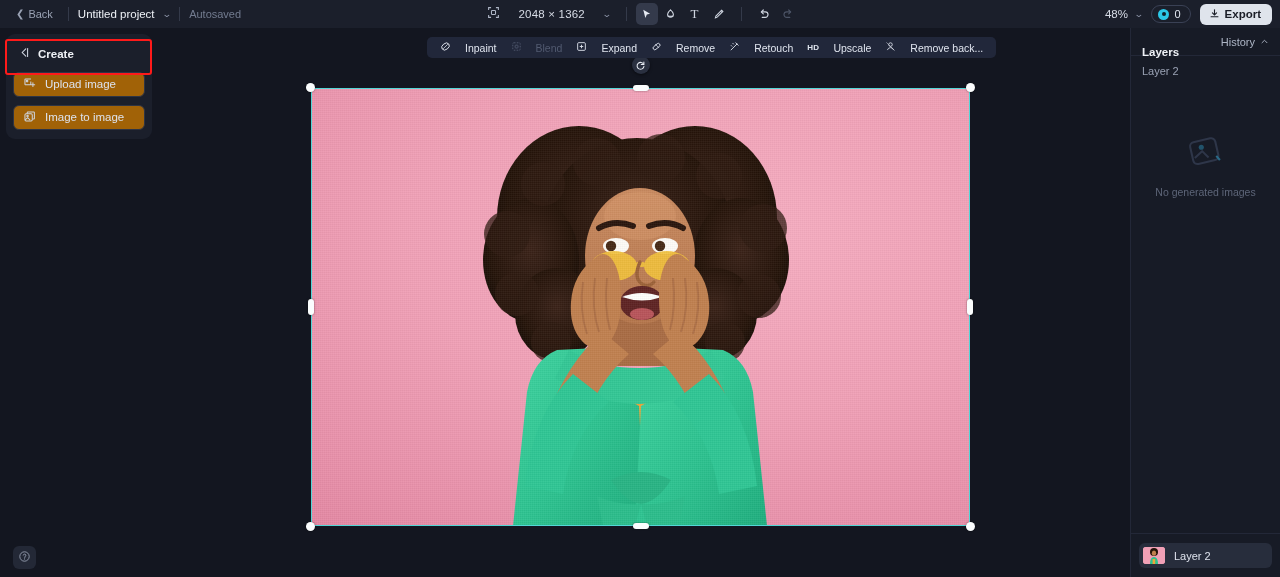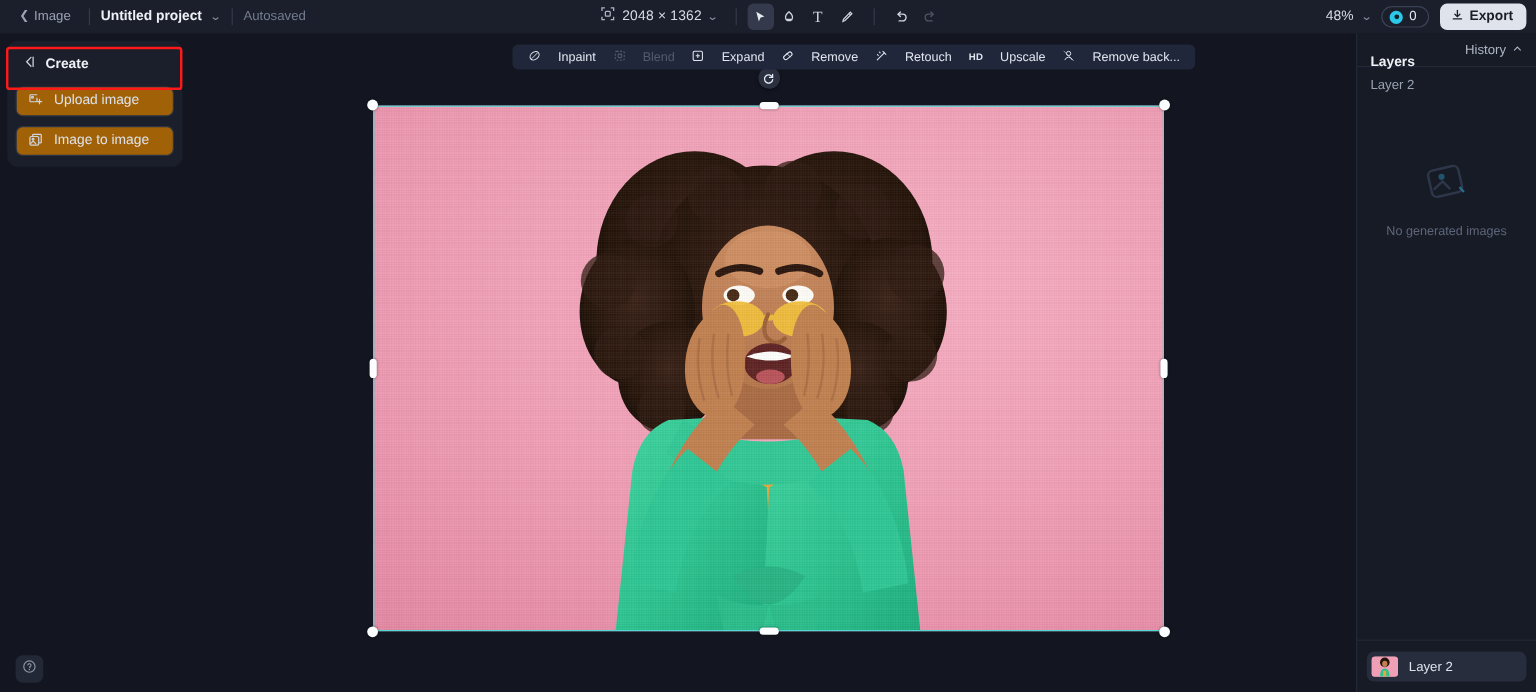--- a/index.html
+++ b/index.html
@@ -49,21 +49,21 @@
     cursor: pointer;
   }
   .back-chevron { font-size: 10px; line-height: 1; color: #9aa2b4; }
   .vdiv {
     width: 1px; height: 14px;
     background: #343a4a;
     margin: 0 9px;
   }
   .proj-name {
     font-size: 11.5px;
-    font-weight: bold;
+    font-weight: normal;
     color: #eef1f6;
     cursor: pointer;
   }
   .caret {
     font-size: 9px;
     color: #8b93a6;
     margin-left: 8px;
     cursor: pointer;
     transform: scaleX(1.35);
     display: inline-block;
@@ -80,21 +80,21 @@
     display: flex;
     align-items: center;
     justify-content: center;
     gap: 0;
     pointer-events: none;
   }
   .topbar-center > * { pointer-events: auto; }
   .size-group {
     display: flex;
     align-items: center;
-    gap: 5px;
+    gap: 18px;
     padding: 0 6px;
   }
   .size-text {
     font-size: 11.5px;
     color: #d7dce6;
     letter-spacing: .2px;
   }
   .tool-group {
     display: flex;
     align-items: center;
@@ -408,21 +408,21 @@
 </head>
 <body>
 
 <div id="app">
 
   <div class="topbar">
 
     <div class="topbar-left">
       <div class="back-btn">
         <span class="back-chevron">❮</span>
-        <span>Image</span>
+        <span>Back</span>
       </div>
       <div class="vdiv"></div>
       <span class="proj-name">Untitled project</span>
       <span class="caret">⌄</span>
       <div class="vdiv"></div>
       <span class="autosaved">Autosaved</span>
     </div>
 
     <div class="topbar-center">
 

